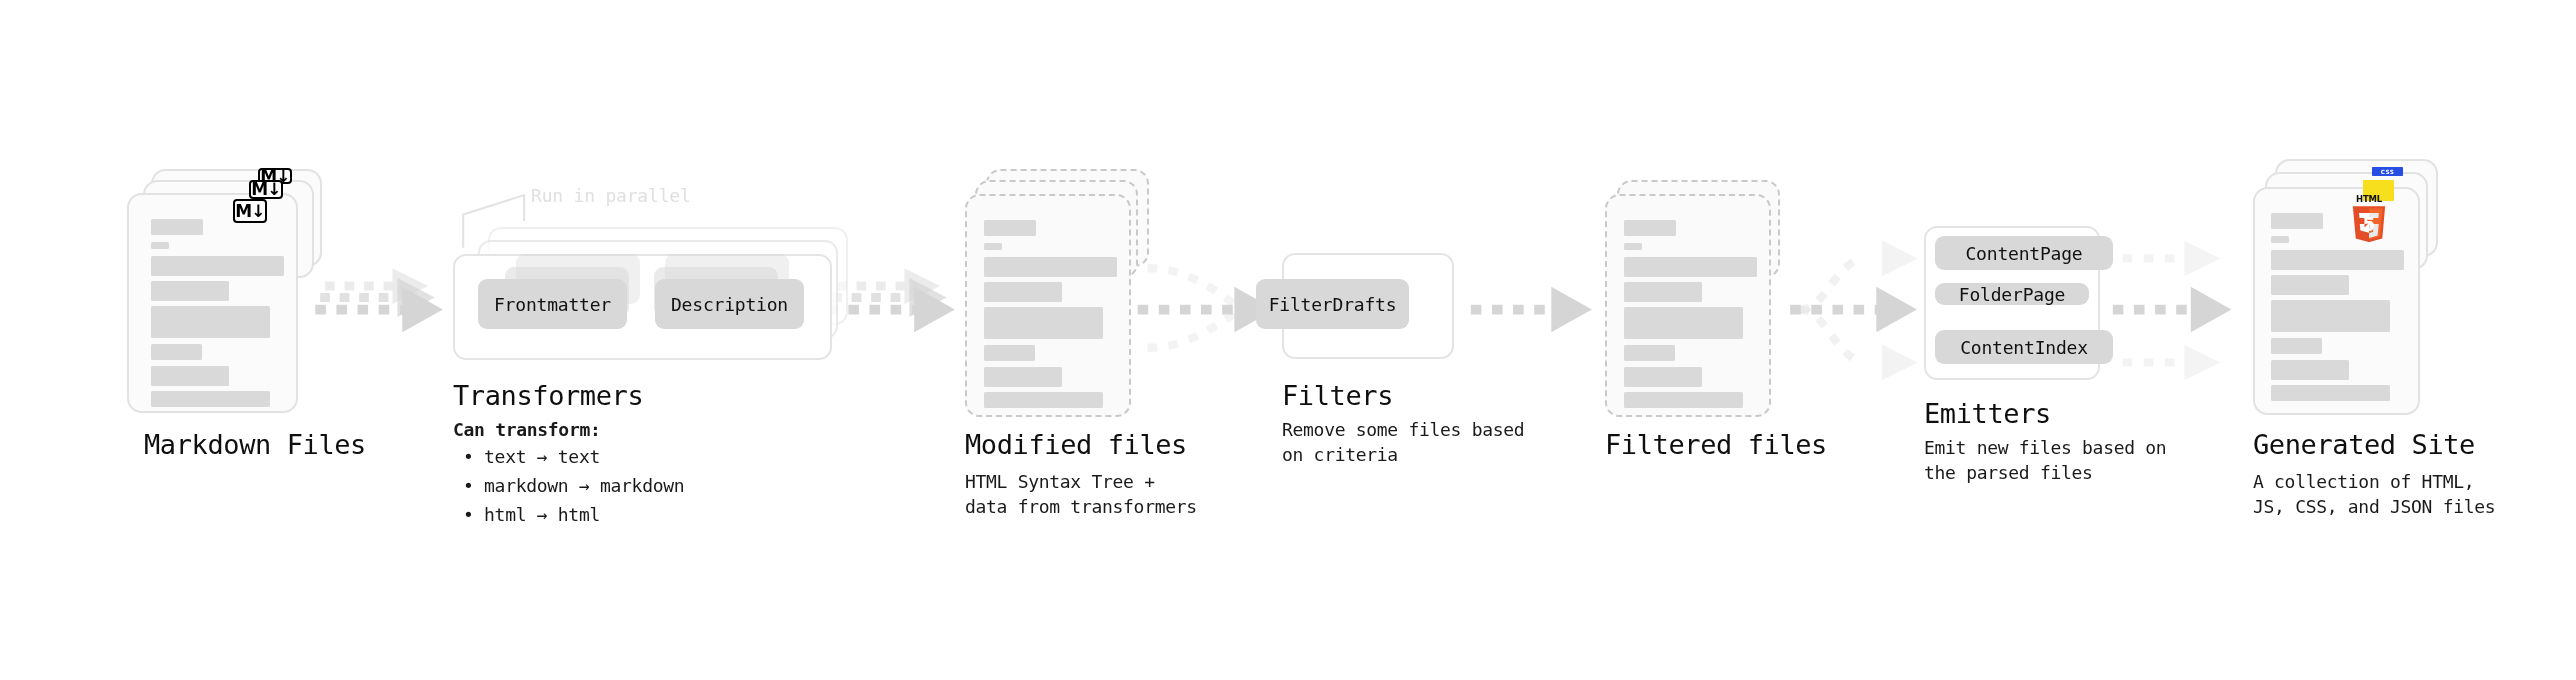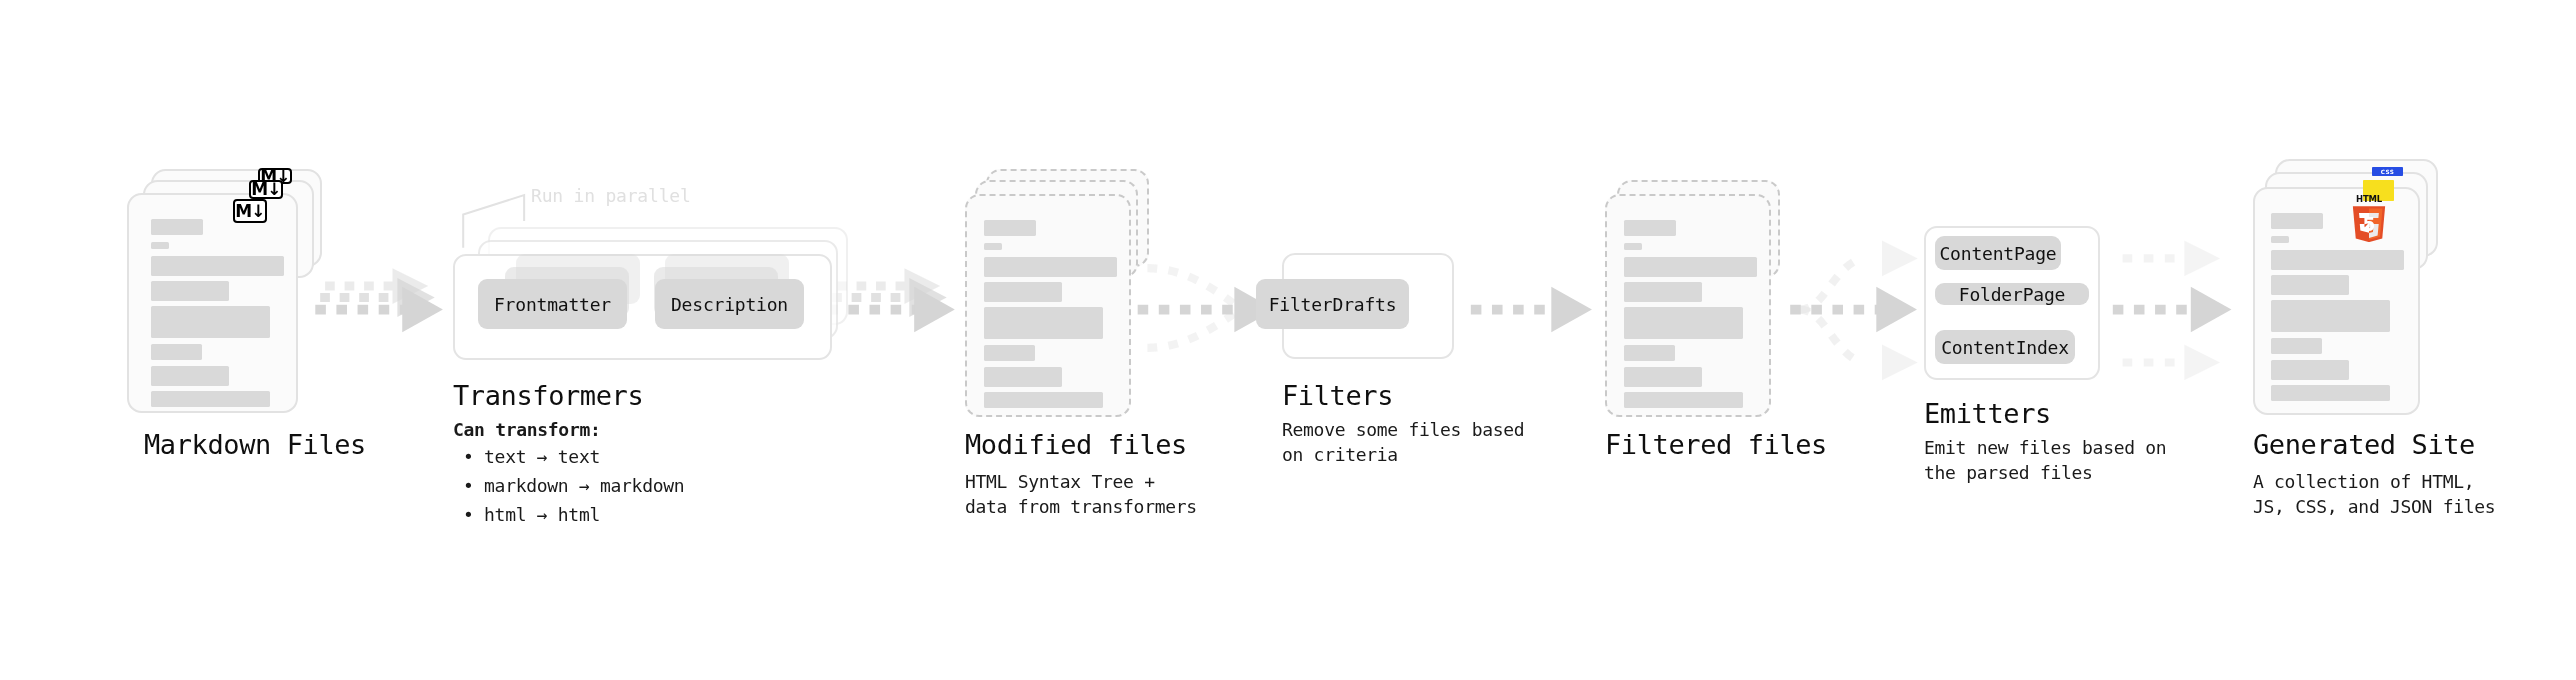--- a/index.html
+++ b/index.html
@@ -424,27 +424,27 @@
         <div class="skel" style="left:17px; top:196px; width:119px; height:16.3px;"></div>
       </div>
     </div>
 
     <div class="label-title" style="left:1605px; top:429px;">Filtered files</div>
   </div>
 
   <div class="stage-col" style="left:0px;">
     <div class="proc-box" style="left:1924px; top:226px; width:176px; height:154px;"></div>
 
-    <div class="chip" style="left:1935px; top:236px; width:126px; height:34px;">
+    <div class="chip" style="left:1935px; top:236px; width:178px; height:34px;">
       <span>ContentPage</span>
     </div>
     <div class="chip" style="left:1935px; top:283px; width:154px; height:22px;">
       <span>FolderPage</span>
     </div>
-    <div class="chip" style="left:1935px; top:330px; width:140px; height:34px;">
+    <div class="chip" style="left:1935px; top:330px; width:178px; height:34px;">
       <span>ContentIndex</span>
     </div>
 
     <div class="label-title" style="left:1924px; top:398px;">Emitters</div>
 
     <div class="label-sub" style="left:1924px; top:436px;">Emit new files based on
 the parsed files</div>
   </div>
 
   <div class="stage-col" style="left:0px;">

